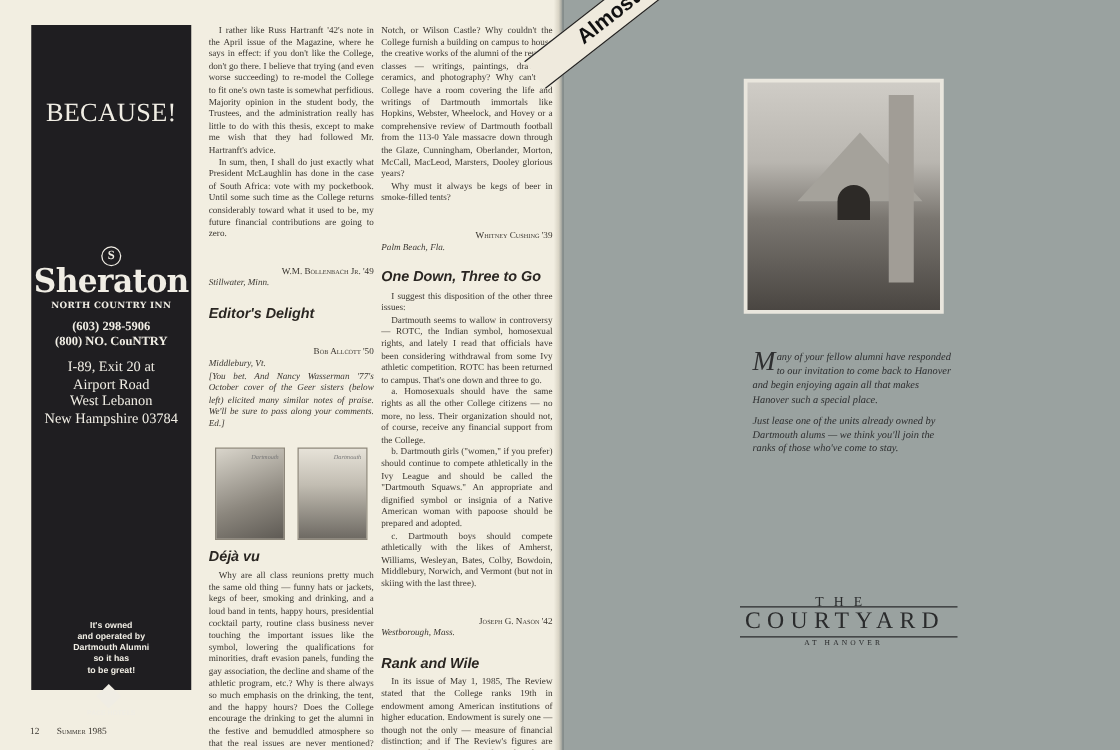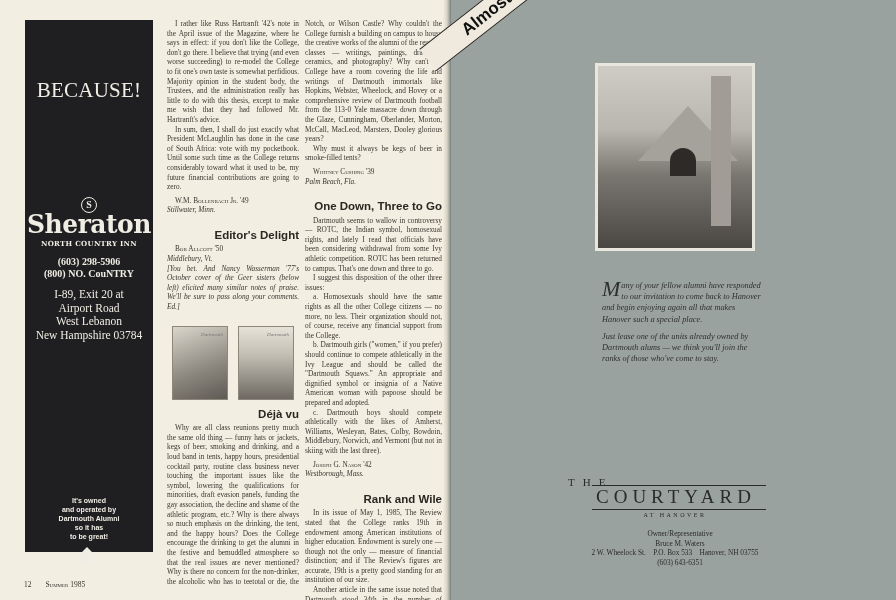--- a/index.html
+++ b/index.html
@@ -17,24 +17,24 @@
   .ad .sub{position:absolute;top:219px;left:0;width:128px;font-size:7px;font-weight:bold;letter-spacing:0.3px;font-family:"DejaVu Serif",serif;}
   .ad .phone{position:absolute;top:236px;left:0;width:128px;font-family:Liberation Serif, serif;font-weight:bold;font-size:10px;line-height:12px;}
   .ad .addr{position:absolute;top:268px;left:0;width:128px;font-size:11.5px;line-height:13.5px;}
   .ad .tag{position:absolute;top:476px;left:0;width:128px;font-family:"Liberation Sans",sans-serif;font-weight:bold;font-size:7px;line-height:9px;}
   .ad .pace-logo{position:absolute;top:530px;left:55px;width:14px;height:14px;background:#f0ede4;transform:rotate(45deg);}
   .ad .pace{position:absolute;top:548px;left:0;width:128px;font-family:"Liberation Sans",sans-serif;font-size:5.5px;font-weight:bold;}
 
   
   .col{position:absolute;font-size:7.3px;line-height:9.6px;color:#3a3630;text-align:justify;}
   .col p{margin:0;text-indent:8px;}
-  .col .sig{text-align:left;font-variant:small-caps;margin-top:4px;}
+  .col .sig{text-align:right;font-variant:small-caps;margin-top:20px;}
   .col .place{font-style:italic;text-indent:0;}
   .col .ed{font-style:italic;text-indent:0;}
-  .col h2{font-family:"Liberation Sans",sans-serif;font-size:11.5px;text-align:right;margin:16px 0 4px;color:#2a2622;font-weight:bold;}
+  .col h2{font-family:"Liberation Sans",sans-serif;font-size:11.5px;text-align:left;margin:16px 0 4px;color:#2a2622;font-weight:bold;font-style:italic;}
   .col1{left:167px;top:19px;width:132px;}
   .col2{left:305px;top:19px;width:137px;}
   .thumbs{display:flex;justify-content:space-around;margin:14px 0 6px;height:76px;}
   .thumb{width:54px;height:72px;border:1px solid #8d877b;background:linear-gradient(160deg,#d9d5cb,#8b867d 60%,#5e5a54);position:relative;}
   .thumb span{position:absolute;top:3px;right:4px;font-size:5px;font-style:italic;color:#777;}
   .thumb.b{background:linear-gradient(180deg,#e6e2d8 0%,#c2bdb2 40%,#6d6962 100%);}
 
   .folio{position:absolute;left:24px;top:580px;font-size:7.5px;color:#3a3630;}
   .folio .num{margin-right:12px;}
   .folio .issue{font-variant:small-caps;}
@@ -42,21 +42,21 @@
   
   .banner{position:absolute;left:428px;top:46px;width:230px;height:26px;background:#efeadd;transform:rotate(-38deg);transform-origin:left center;border-top:1px solid #222;border-bottom:1px solid #222;text-align:center;font-family:"Liberation Sans",sans-serif;font-weight:bold;font-size:17px;line-height:26px;color:#111;}
   .photo-frame{position:absolute;left:595px;top:63px;width:160px;height:188px;background:#e9e6dd;}
   .photo{position:absolute;left:598px;top:66px;width:154px;height:182px;background:linear-gradient(180deg,#cfccc6 0%,#b9b6b0 35%,#7a7670 60%,#4a4642 100%);overflow:hidden;}
   .photo .roof{position:absolute;left:40px;top:40px;width:0;height:0;border-left:50px solid transparent;border-right:50px solid transparent;border-bottom:55px solid #a5a29b;}
   .photo .chimney{position:absolute;left:113px;top:10px;width:20px;height:150px;background:#a19d96;}
   .photo .arch{position:absolute;left:72px;top:82px;width:26px;height:28px;border-radius:13px 13px 0 0;background:#2d2a27;}
   .copy{position:absolute;left:602px;top:280px;width:160px;font-family:"Liberation Serif",serif;font-style:italic;font-size:8.3px;line-height:11.2px;color:#2e2f30;}
   .copy p{margin:0 0 6px;}
   .copy .dropcap{font-size:22px;float:left;line-height:18px;margin-right:1px;font-style:italic;}
-  .logo-the{position:absolute;left:568px;top:476px;width:170px;font-size:11px;letter-spacing:8px;color:#2a2b2c;}
+  .logo-the{position:absolute;left:590px;top:476px;width:170px;text-align:center;font-size:11px;letter-spacing:8px;color:#2a2b2c;}
   .logo-rule{position:absolute;left:592px;width:174px;height:1px;background:#2a2b2c;}
   .logo-ct{position:absolute;left:588px;top:486px;width:176px;text-align:center;font-size:19px;letter-spacing:5px;color:#2a2b2c;}
   .logo-at{position:absolute;left:590px;top:512px;width:170px;text-align:center;font-size:6px;letter-spacing:2.5px;color:#2a2b2c;}
   .contact{position:absolute;left:580px;top:529px;width:200px;text-align:center;font-size:7.3px;line-height:9.6px;color:#2a2b2c;}
   .contact .addr-line{white-space:nowrap;margin-left:-10px;}
 </style>
 </head>
 <body>
 
 <div class="spread">
@@ -111,22 +111,22 @@
       <p style="height:163px;overflow:hidden;">Why are all class reunions pretty much the same old thing — funny hats or jackets, kegs of beer, smoking and drinking, and a loud band in tents, happy hours, presidential cocktail party, routine class business never touching the important issues like the symbol, lowering the qualifications for minorities, draft evasion panels, funding the gay association, the decline and shame of the athletic program, etc.? Why is there always so much emphasis on the drinking, the tent, and the happy hours? Does the College encourage the drinking to get the alumni in the festive and bemuddled atmosphere so that the real issues are never mentioned? Why is there no concern for the non-drinker, the alcoholic who has to teetotal or die, the alumnus who would love to see the Vermont and New Hampshire countryside in an open air bus or see the beauty of Quechee Gorge, Smugglers Notch, or Wilson Castle? Why couldn't the College furnish a building on campus to house the creative works of the alumni of the reunion classes — writings, paintings, drawings, ceramics, and photography? Why can't the College have a room covering the life and writings of Dartmouth immortals like Hopkins, Webster, Wheelock, and Hovey or a comprehensive review of Dartmouth football from the 113-0 Yale massacre down through the Glaze, Cunningham, Oberlander, Morton, McCall, MacLeod, Marsters, Dooley glorious years?</p>
     </div>
 
     <div class="col col2">
       <p style="text-indent:0;">Notch, or Wilson Castle? Why couldn't the College furnish a building on campus to house the creative works of the alumni of the reunion classes — writings, paintings, drawings, ceramics, and photography? Why can't the College have a room covering the life and writings of Dartmouth immortals like Hopkins, Webster, Wheelock, and Hovey or a comprehensive review of Dartmouth football from the 113-0 Yale massacre down through the Glaze, Cunningham, Oberlander, Morton, McCall, MacLeod, Marsters, Dooley glorious years?</p>
       <p>Why must it always be kegs of beer in smoke-filled tents?</p>
       <p class="sig">Whitney Cushing '39</p>
       <p class="place">Palm Beach, Fla.</p>
 
       <h2>One Down, Three to Go</h2>
+      <p>I suggest this disposition of the other three issues:</p>
       <p>Dartmouth seems to wallow in controversy — ROTC, the Indian symbol, homosexual rights, and lately I read that officials have been considering withdrawal from some Ivy athletic competition. ROTC has been returned to campus. That's one down and three to go.</p>
-      <p>I suggest this disposition of the other three issues:</p>
       <p>a. Homosexuals should have the same rights as all the other College citizens — no more, no less. Their organization should not, of course, receive any financial support from the College.</p>
       <p>b. Dartmouth girls ("women," if you prefer) should continue to compete athletically in the Ivy League and should be called the "Dartmouth Squaws." An appropriate and dignified symbol or insignia of a Native American woman with papoose should be prepared and adopted.</p>
       <p>c. Dartmouth boys should compete athletically with the likes of Amherst, Williams, Wesleyan, Bates, Colby, Bowdoin, Middlebury, Norwich, and Vermont (but not in skiing with the last three).</p>
       <p class="sig">Joseph G. Nason '42</p>
       <p class="place">Westborough, Mass.</p>
 
       <h2>Rank and Wile</h2>
       <p>In its issue of May 1, 1985, The Review stated that the College ranks 19th in endowment among American institutions of higher education. Endowment is surely one — though not the only — measure of financial distinction; and if The Review's figures are accurate, 19th is a pretty good standing for an institution of our size.</p>
       <p>Another article in the same issue noted that Dartmouth stood 34th in the number of National Merit Scholars in a recent freshman class. The presence of such scholars is surely one — though not the only — measure of intellectual distinction; and 34th is not a bad standing for an institution of our size. It is also distinctly less good.</p>
     </div>
@@ -154,19 +154,13 @@
     <p><span class="dropcap">M</span><span>any of your fellow alumni have responded to our invitation to come back to Hanover and begin enjoying again all that makes Hanover such a special place.</span></p>
     <p>Just lease one of the units already owned by Dartmouth alums — we think you'll join the ranks of those who've come to stay.</p>
   </div>
 
   <div class="logo-the">THE</div>
   <div class="logo-rule" style="top:485px;"></div>
   <div class="logo-ct">COURTYARD</div>
   <div class="logo-rule" style="top:509px;"></div>
   <div class="logo-at">AT HANOVER</div>
 
-  <div class="contact">
-    <div>Owner/Representative</div>
-    <div>Bruce M. Waters</div>
-    <div class="addr-line" style="white-space:pre;">2 W. Wheelock St.    P.O. Box 533    Hanover, NH 03755</div>
-    <div>(603) 643-6351</div>
-  </div>
 </div>
 
 </body></html>

